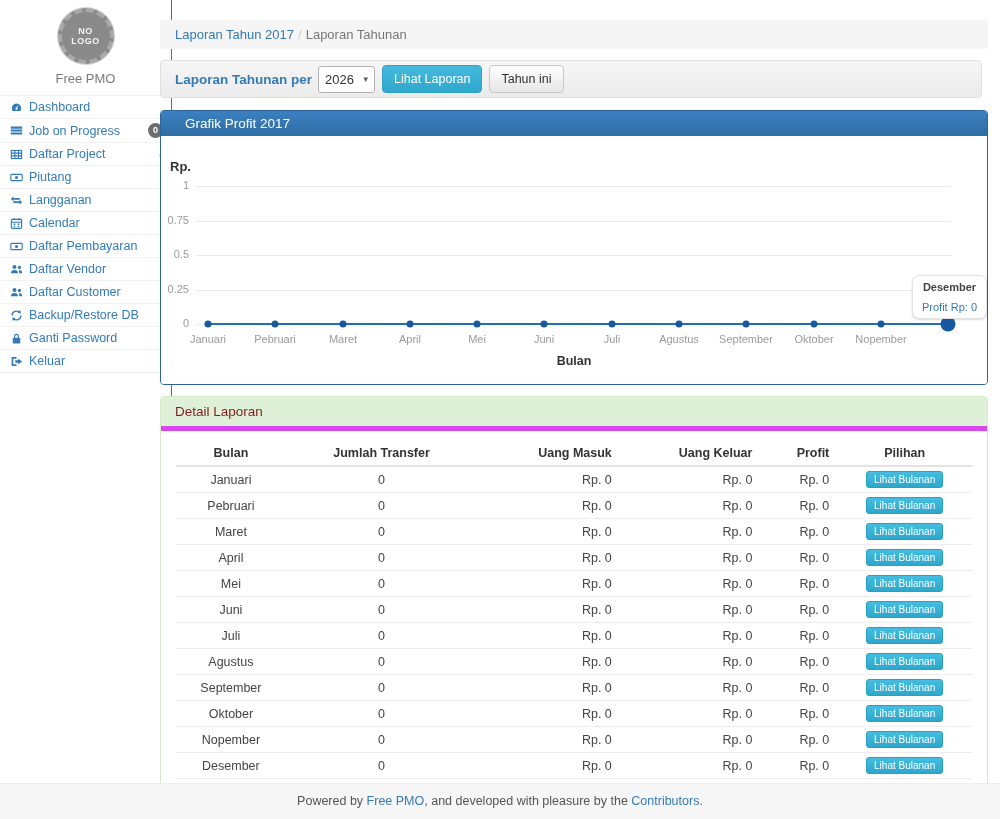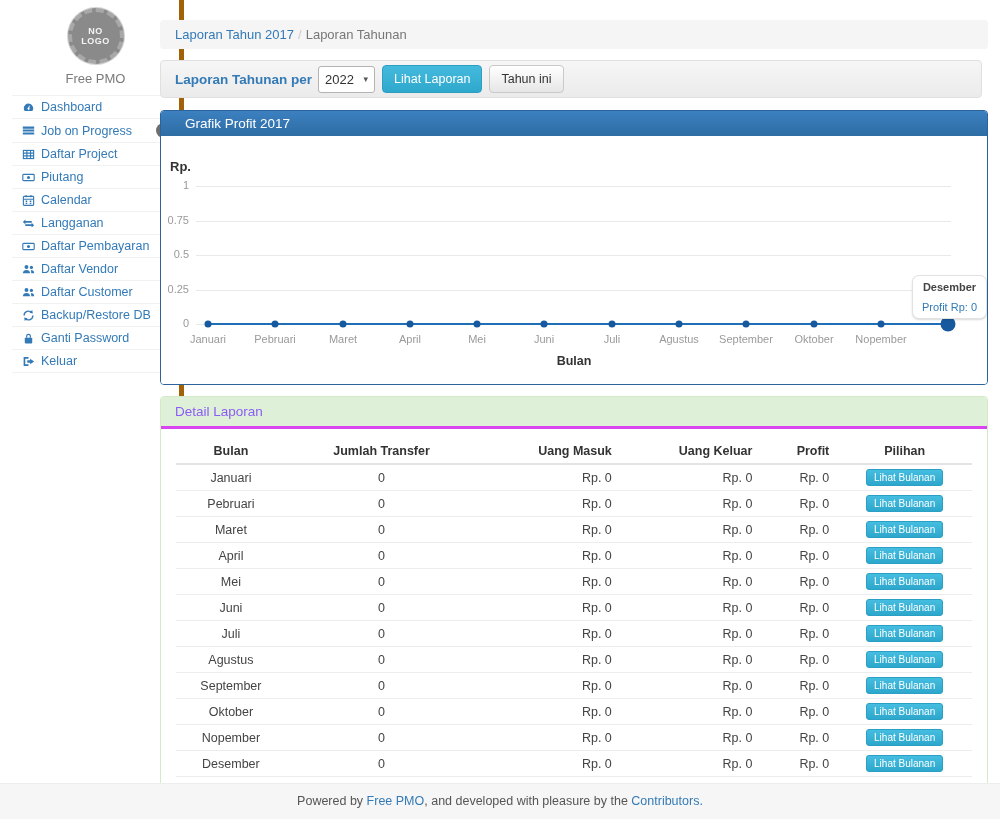--- a/index.html
+++ b/index.html
@@ -1,21 +1,21 @@
 <!DOCTYPE html>
 <html><head>
 <meta charset="utf-8">
 <style>
   * { box-sizing: border-box; margin: 0; padding: 0; }
   html,body { width:1000px; height:819px; overflow:hidden; }
   body { font-family:"Liberation Sans", sans-serif; font-size:13px; color:#333; background:#fff; position:relative; }
   a { text-decoration:none; }
 
   
-  .sidebar { position:absolute; left:12px; top:0; width:172px; height:783px; background:#fff; border-right:5px solid #a16207; }
+  .sidebar { position:absolute; left:0; top:0; width:172px; height:783px; background:#fff; border-right:1px solid #a16207; }
   .logo-area { text-align:center; padding-top:8px; }
   .logo-circle { width:56px; height:56px; margin:0 auto; border-radius:50%; background:#8a8a8a; border:4px dashed #a8a8a8; box-shadow:0 0 0 1px #d2d2d2; display:flex; align-items:center; justify-content:center; }
   .logo-circle .logo-txt { color:#f4f4f4; font-size:9px; font-weight:bold; line-height:1.15; text-align:center; letter-spacing:.5px; }
   .brand { margin-top:7px; color:#7a7a7a; font-size:13px; }
   .menu { margin-top:9px; border-top:1px solid #f1f1f1; list-style:none; }
   .menu-item { display:flex; align-items:center; padding:4px 8px; border-bottom:1px solid #f1f1f1; color:#337ab7; font-size:12.5px; cursor:pointer; }
   .menu-item .icn { width:17px; display:inline-flex; justify-content:center; margin-right:4px; flex:0 0 17px; }
   .icn svg { width:13px; height:13px; }
   .menu-badge { margin-left:auto; background:#6e6e6e; color:#fff; border-radius:50%; min-width:15px; height:15px; line-height:15px; text-align:center; font-size:9px; font-weight:bold; }
   .menu-chevron { margin-left:auto; color:#999; font-size:13px; line-height:1; }
@@ -45,21 +45,21 @@
   .dot { position:absolute; top:188px; width:7px; height:7px; border-radius:50%; background:#17599f; transform:translate(-50%,-50%); cursor:pointer; }
   .dot.big { width:15px; height:15px; }
   .xlabel { position:absolute; top:197px; transform:translateX(-50%); font-size:11px; color:#9a9a9a; white-space:nowrap; }
   .x-axis-title { position:absolute; top:218px; left:413px; transform:translateX(-50%); font-weight:bold; font-size:12.5px; color:#333; }
   .chart-tooltip { position:absolute; left:751px; top:139px; background:#fff; border:1px solid #e2e2e2; border-radius:7px; box-shadow:0 1px 2px rgba(0,0,0,.15); padding:5px 9px; text-align:center; font-size:11px; white-space:nowrap; }
   .chart-tooltip .tt-title { font-weight:bold; color:#444; }
   .chart-tooltip .tt-value { color:#337ab7; margin-top:8px; }
 
   
   .detail-panel { margin:11px 12px 0 11px; border:1px solid #d6e9c6; border-radius:4px; background:#fff; }
-  .detail-heading { background:#dff0d8; color:#8b5cf6; font-size:13.5px; padding:7px 14px; border-bottom:3px solid #d946ef; border-radius:3px 3px 0 0; }
+  .detail-heading { background:#dff0d8; color:#7f1d1d; font-size:13.5px; padding:7px 14px; border-bottom:5px solid #d946ef; border-radius:3px 3px 0 0; }
   .detail-body { padding:10px 15px 13px; }
   table.report { width:100%; border-collapse:collapse; font-size:12.5px; }
   .report th { font-weight:bold; color:#333; padding:5px 8px; border-bottom:2px solid #e4e4e4; }
   .report td { padding:4px 8px; border-bottom:1px solid #ededed; color:#444; height:23px; }
   .report tr.total-row td { font-weight:bold; color:#333; border-bottom:none; }
   .al-c { text-align:center; }
   .al-r { text-align:right; }
   .btn-month { background:linear-gradient(#45bde0,#2da7cc); border:1px solid #2aa0c4; color:#fff; font-size:10px; padding:2px 7px; border-radius:3px; cursor:pointer; }
 
   
@@ -111,38 +111,38 @@
       <span class="icn">
           <svg viewBox="0 0 16 16" fill="none" stroke="currentColor" stroke-width="1.4">
             <rect x="1" y="4.2" width="14" height="7.6" rx="1"></rect>
             <circle cx="8" cy="8" r="1.9" fill="currentColor" stroke="none"></circle>
           </svg>
         </span>
       <span>Piutang</span>
     </li>
     <li class="menu-item">
       <span class="icn">
+          <svg viewBox="0 0 16 16" fill="currentColor">
+            <path d="M1 6l3.2-3v2H12v2H4.2v2zM15 10l-3.2 3v-2H4V9h7.8V7z"></path>
+          </svg>
+        </span>
+      <span>Langganan</span>
+    </li>
+    <li class="menu-item">
+      <span class="icn">
           <svg viewBox="0 0 16 16" fill="none" stroke="currentColor" stroke-width="1.4">
             <rect x="1.7" y="3" width="12.6" height="11" rx="1"></rect>
             <path d="M1.7 6.4h12.6M5 1.3V4M11 1.3V4"></path>
             <path d="M4.5 9h2M9.5 9h2M4.5 11.5h2M9.5 11.5h2" stroke-width="1.7"></path>
           </svg>
         </span>
       <span>Calendar</span>
     </li>
     <li class="menu-item">
       <span class="icn">
-          <svg viewBox="0 0 16 16" fill="currentColor">
-            <path d="M1 6l3.2-3v2H12v2H4.2v2zM15 10l-3.2 3v-2H4V9h7.8V7z"></path>
-          </svg>
-        </span>
-      <span>Langganan</span>
-    </li>
-    <li class="menu-item">
-      <span class="icn">
           <svg viewBox="0 0 16 16" fill="none" stroke="currentColor" stroke-width="1.4">
             <rect x="1" y="4.2" width="14" height="7.6" rx="1"></rect>
             <circle cx="8" cy="8" r="1.9" fill="currentColor" stroke="none"></circle>
           </svg>
         </span>
       <span>Daftar Pembayaran</span>
     </li>
     <li class="menu-item">
       <span class="icn">
           <svg viewBox="0 0 16 16" fill="currentColor">
@@ -197,21 +197,21 @@
 
 <div class="main">
 
   <div class="breadcrumb-bar">
     <a href="#">Laporan Tahun 2017</a><span class="bc-sep">/</span><span>Laporan Tahunan</span>
   </div>
 
   <div class="well">
     <span class="well-label">Laporan Tahunan per</span>
     <span class="select-box">
-      <span>2022</span>
+      <span>2026</span>
       <span class="caret">▾</span>
     </span>
     <span class="btn btn-info">Lihat Laporan</span>
     <span class="btn btn-default">Tahun ini</span>
   </div>
 
   <div class="chart-panel">
     <div class="chart-heading">Grafik Profit 2017</div>
     <div class="chart-body">
       <span class="y-axis-label">Rp.</span>

